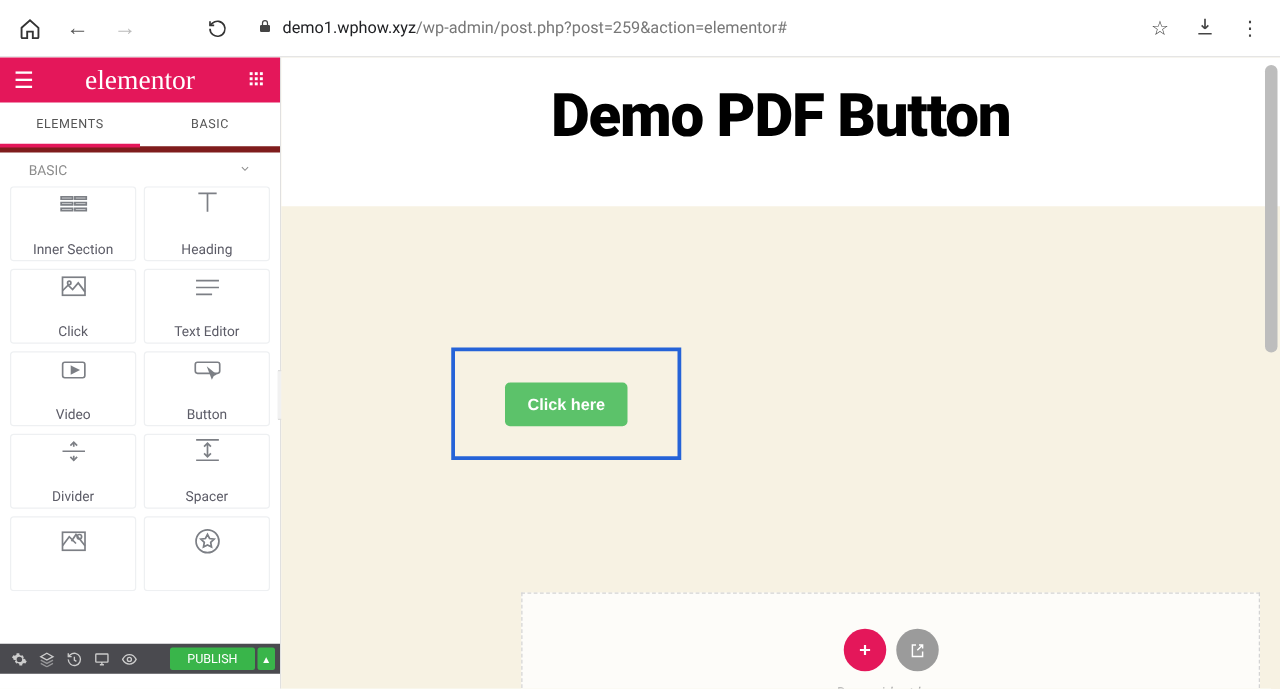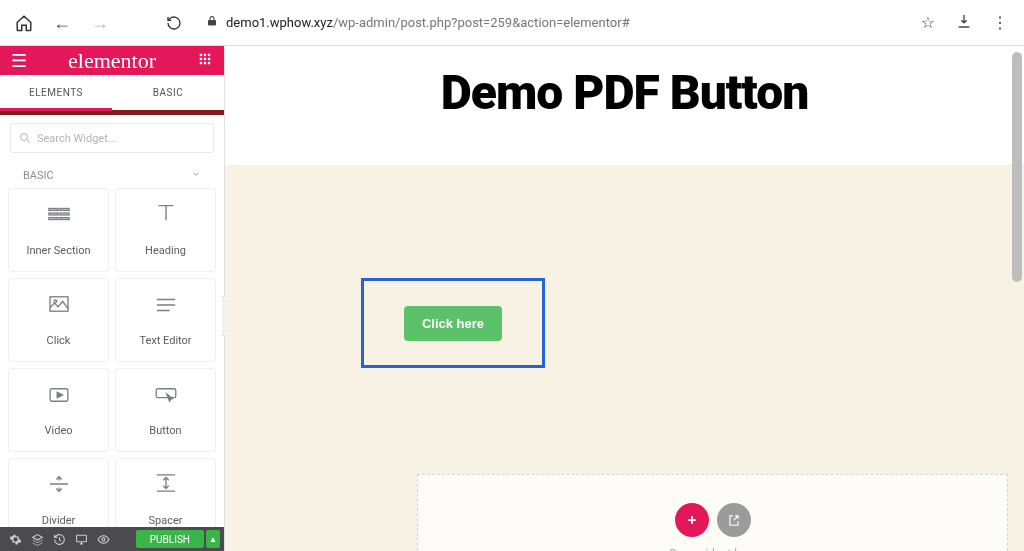--- a/index.html
+++ b/index.html
@@ -23,23 +23,23 @@
   .brand { color:#fff; font-family: 'Brush Script MT', cursive; font-size:22px; }
   .apps-icon { color:#fff; font-size:16px; width:22px; text-align:center; }
   .tabs { display:flex; border-bottom:5px solid #7f1d1d; }
   .tab { flex:1; text-align:center; font-size:10px; letter-spacing:0.5px; color:#555; padding:12px 0; position:relative; }
   .tab.active::after { content:''; position:absolute; left:0; right:0; bottom:-1px; height:3px; background:#e4175a; }
   .search-wrap { padding:8px 10px; }
   .search { width:100%; height:30px; border:1px solid #e6e8ea; border-radius:3px; display:flex; align-items:center; padding:0 8px; color:#b4b4b4; font-size:11px; }
   .search svg { margin-right:6px; }
   .category-row { display:flex; align-items:center; justify-content:space-between; padding:8px 23px 6px; font-size:11px; color:#8c8c8c; }
   .widgets { padding:0 8px; display:grid; grid-template-columns:1fr 1fr; gap:6px; overflow:hidden; }
-  .widget-card { background:#fff; border:1px solid #eef0f2; border-radius:3px; height:84px; display:flex; flex-direction:column; align-items:center; justify-content:center; gap:16px; font-size:11px; color:#5c5c67; }
+  .widget-card { background:#fff; border:1px solid #eef0f2; border-radius:3px; height:60px; display:flex; flex-direction:column; align-items:center; justify-content:center; gap:16px; font-size:11px; color:#5c5c67; }
   .widget-card .icon-slot { font-size:20px; color:#7c7f85; }
-  .panel-footer { position:absolute; bottom:0; left:0; right:0; height:24px; background:#4a4a4f; display:flex; align-items:center; padding:0 4px; }
+  .panel-footer { position:absolute; bottom:12px; left:0; right:0; height:24px; background:#4a4a4f; display:flex; align-items:center; padding:0 4px; }
   .pf-icon { width:22px; height:24px; display:flex; align-items:center; justify-content:center; color:#ccc; font-size:12px; }
   .pf-spacer { flex:1; }
   .publish-btn { background:#39b54a; color:#fff; font-size:10px; height:18px; padding:0 14px; display:flex; align-items:center; border-radius:2px; }
   .publish-arrow { background:#39b54a; color:#fff; width:14px; height:18px; margin-left:2px; display:flex; align-items:center; justify-content:center; font-size:8px; border-radius:2px; }
   .panel-edge { position:absolute; right:-10px; top:250px; width:12px; height:40px; background:#f1f1f1; border:1px solid #ddd; border-left:none; border-radius:0 3px 3px 0; display:flex; align-items:center; justify-content:center; color:#777; font-size:10px; }
 
   .canvas { flex:1; background:#f7f2e3; position:relative; overflow:hidden; }
   .canvas-header { background:#fff; padding:18px 0 44px; text-align:center; }
   .page-title { font-weight:900; font-size:48px; letter-spacing:-1px; color:#000; }
   .selected-widget { position:absolute; top:232px; left:136px; width:184px; height:90px; border:3px solid #2563d8; background:#f7f2e3; display:flex; align-items:center; justify-content:center; }
@@ -109,29 +109,20 @@
             <rect x="3" y="17" width="4" height="4"></rect>
             <rect x="10" y="17" width="4" height="4"></rect>
             <rect x="17" y="17" width="4" height="4"></rect>
           </svg>
       </div>
     </div>
     <div class="tabs">
       <div class="tab active">ELEMENTS</div>
       <div class="tab">BASIC</div>
     </div>
-    <div class="search-wrap">
-      <div class="search">
-        <svg width="12" height="12" viewBox="0 0 24 24" fill="none" stroke="#b4b4b4" stroke-width="2">
-            <circle cx="10" cy="10" r="7"></circle>
-            <path d="M21 21l-6-6"></path>
-          </svg>
-        <span>Search Widget...</span>
-      </div>
-    </div>
     <div class="category-row">
       <span>BASIC</span>
       <span>
         <svg width="10" height="10" viewBox="0 0 24 24" fill="none" stroke="#8c8c8c" stroke-width="2">
             <path d="M6 9l6 6 6-6"></path>
           </svg>
       </span>
     </div>
     <div class="widgets">
       <div class="widget-card">

